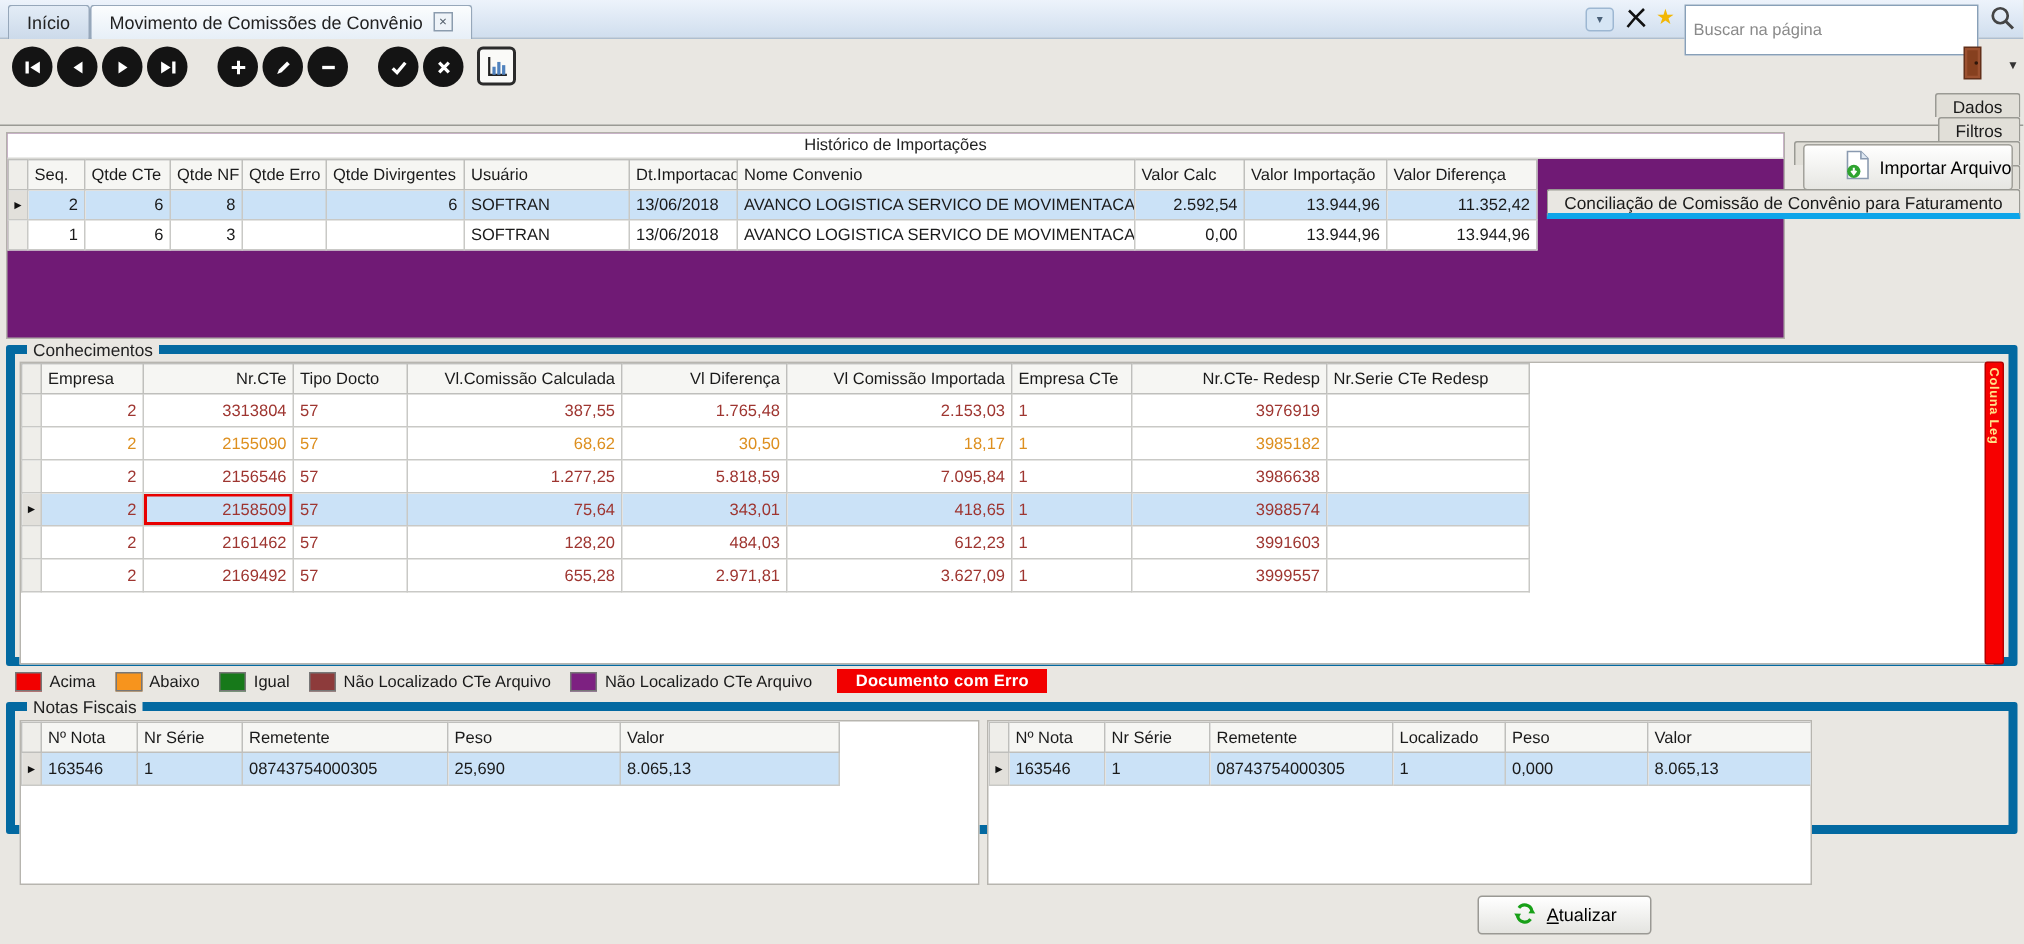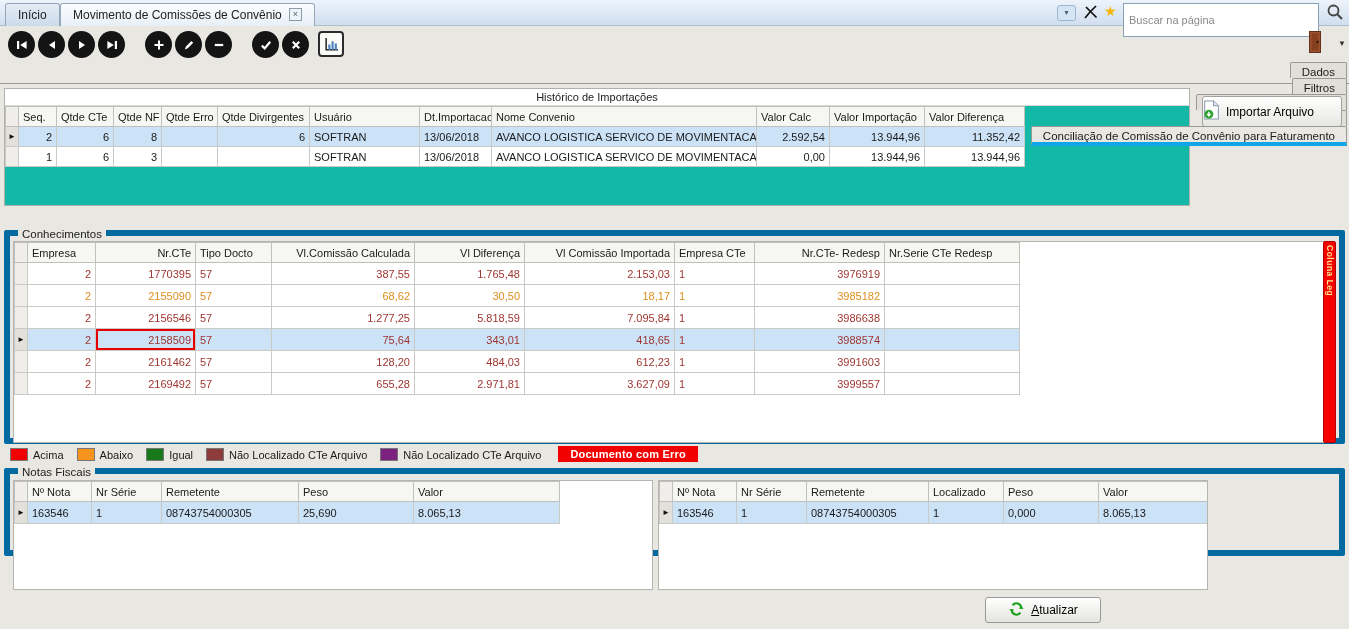--- a/index.html
+++ b/index.html
@@ -88,26 +88,26 @@
   .grid tr.sel td { background:#cbe2f7; }
   .grid tr.sel td.ind { background:#e2e0db; }
   .a-l { text-align:left; } .a-r { text-align:right; }
   .st-acima td { color:#9e3530; }
   .st-abaixo td { color:#dd8f1f; }
   .st-acima td.ind, .st-abaixo td.ind { color:#111; }
   td.hl { box-shadow: inset 0 0 0 2px #e80000; }
   .rh22 td { height:22px; }
 
   
-  .historico-box { position:absolute; left:4px; top:88px; width:1186px; height:118px; background:#14b8a6; border:1px solid #b2b0aa; }
+  .historico-box { position:absolute; left:4px; top:88px; width:1186px; height:138px; background:#701a75; border:1px solid #b2b0aa; }
   .grid-title { height:17px; line-height:16px; text-align:center; font-size:11px; color:#222; border-bottom:1px solid #d8d8d4; background:#fff; }
 
   .importar-btn {
     position:absolute; left:1202px; top:96px; width:140px; height:31px;
-    display:flex; align-items:center; justify-content:flex-start; gap:6px;
+    display:flex; align-items:center; justify-content:flex-end; gap:6px;
     background:linear-gradient(#ffffff,#e6e6e2); border:1px solid #a3a29c; border-radius:3px;
     font-size:12px; cursor:pointer;
   }
 
   
   .groupbox { position:absolute; border:6px solid #0369a1; border-radius:2px; }
   .gb-label { position:absolute; top:-8px; left:8px; background:#e9e7e2; padding:0 4px; font-size:11.5px; color:#222; }
   .conhec-box { left:4px; top:230px; width:1341px; height:214px; }
   .conhec-grid { left:3px; top:5px; width:1316px; height:202px; }
   .coluna-leg {
@@ -349,21 +349,21 @@
             <th class="a-r">Vl Comissão Importada</th>
             <th class="a-l">Empresa CTe</th>
             <th class="a-r">Nr.CTe- Redesp</th>
             <th class="a-l">Nr.Serie CTe Redesp</th>
           </tr>
         </thead>
       <tbody>
           <tr class="st-acima">
             <td class="ind"></td>
             <td class="a-r">2</td>
-            <td class="a-r">1770395</td>
+            <td class="a-r">3313804</td>
             <td class="a-l">57</td>
             <td class="a-r">387,55</td>
             <td class="a-r">1.765,48</td>
             <td class="a-r">2.153,03</td>
             <td class="a-l">1</td>
             <td class="a-r">3976919</td>
             <td class="a-l"></td>
           </tr>
           <tr class="st-abaixo">
             <td class="ind"></td>

